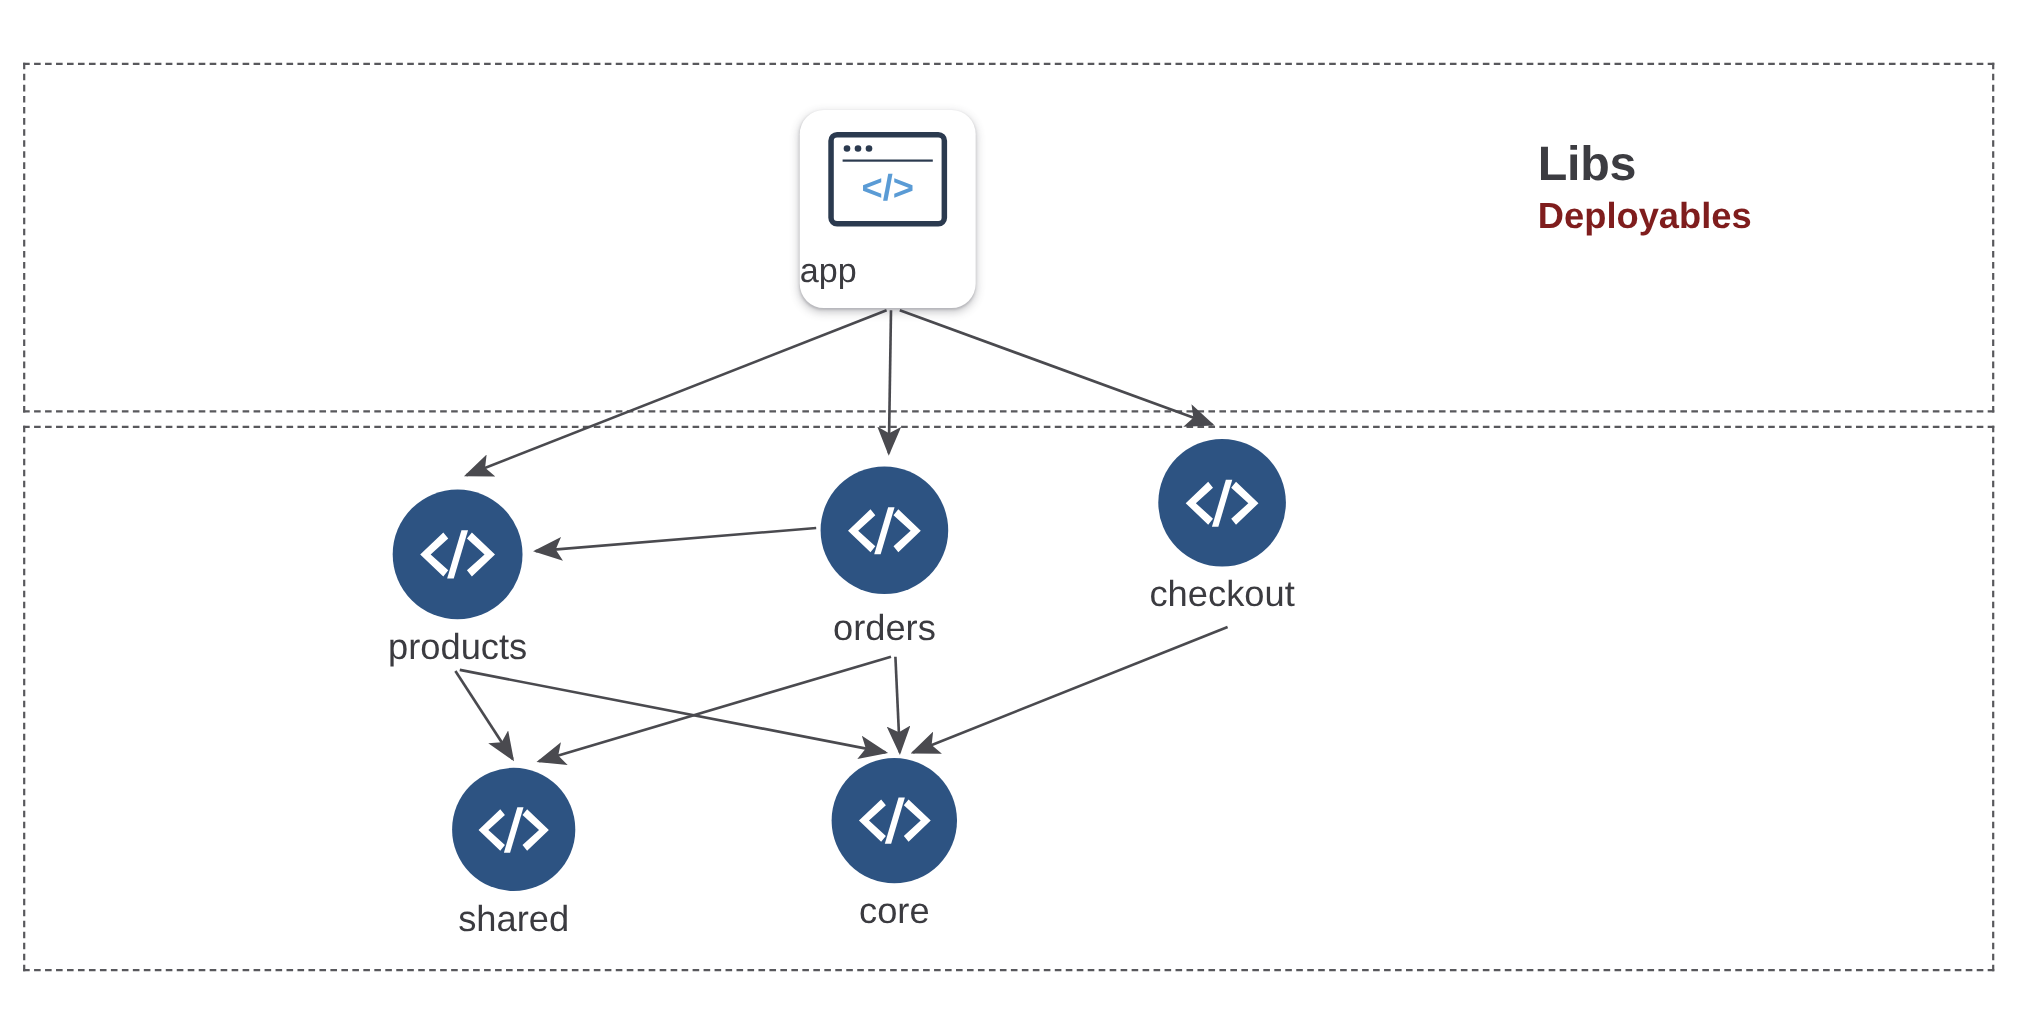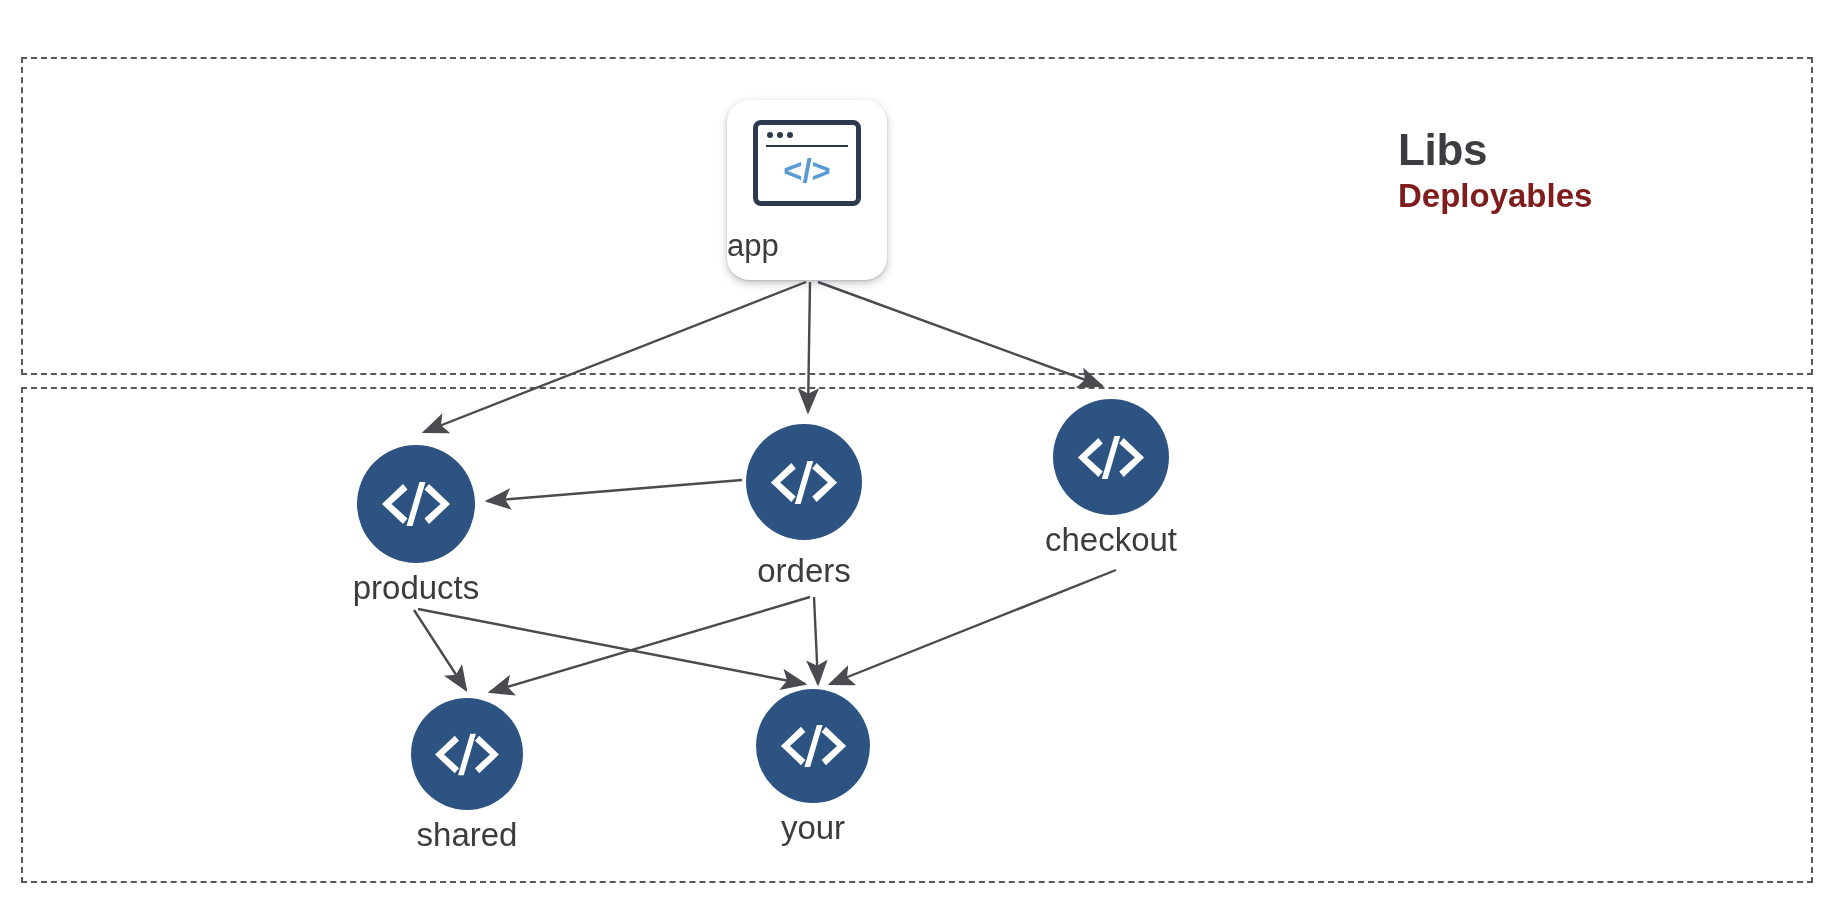--- a/index.html
+++ b/index.html
@@ -287,16 +287,16 @@
   </div>
 
   <div class="lib-node" id="node-core">
     <div class="circle">
       <svg width="71" height="48" viewBox="0 0 74 50">
         <path d="M24 5 L28.5 10.5 L12.5 25 L28.5 39.5 L24 45 L3 25 Z" fill="#ffffff"></path>
         <path d="M50 5 L45.5 10.5 L61.5 25 L45.5 39.5 L50 45 L71 25 Z" fill="#ffffff"></path>
         <path d="M40.5 3 L46.5 3 L33.5 47 L27.5 47 Z" fill="#ffffff"></path>
       </svg>
     </div>
-    <div class="lib-label">your</div>
+    <div class="lib-label">core</div>
   </div>
 
 </div>
 
 </body></html>

